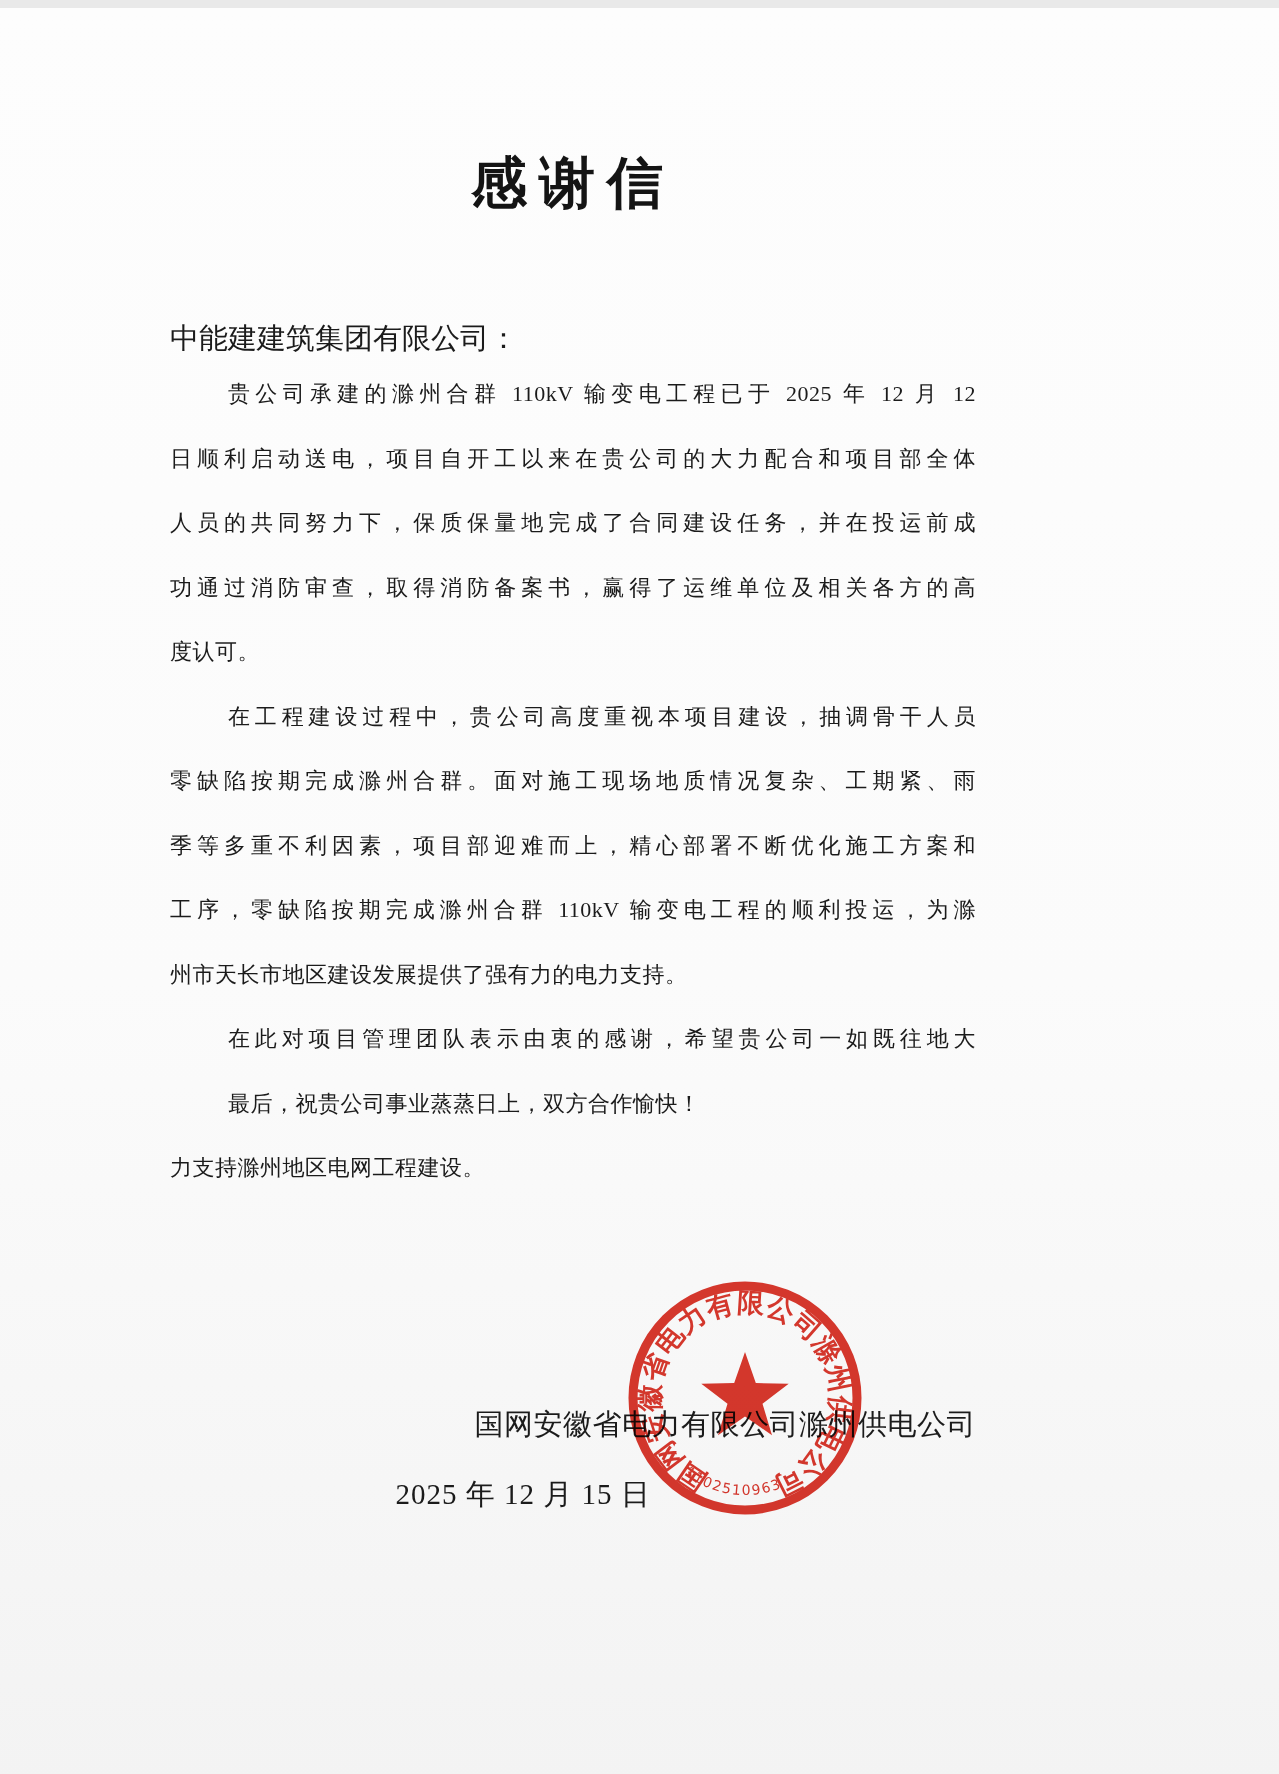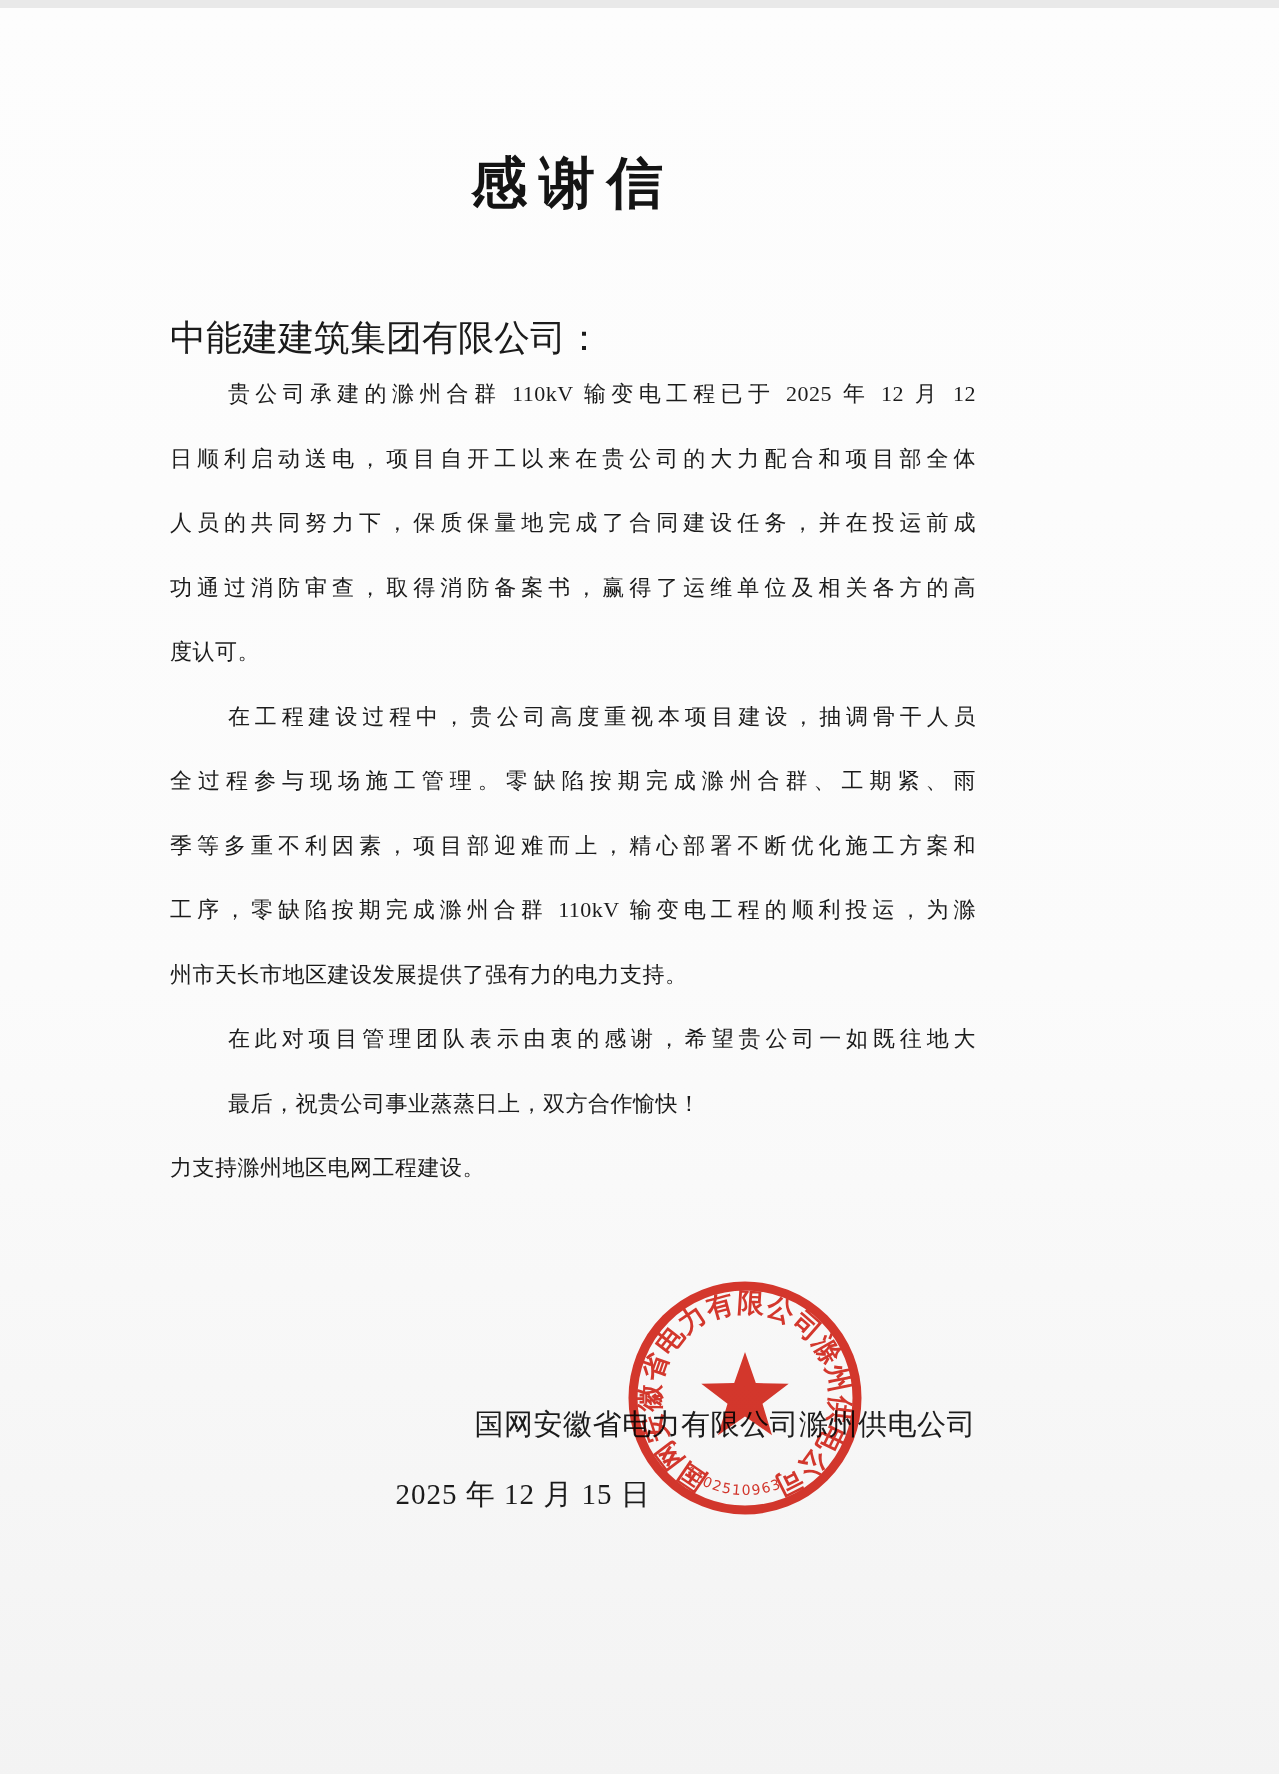--- a/index.html
+++ b/index.html
@@ -14,21 +14,21 @@
     color:#1b1b1b;
   }
   .title {
     position:absolute; top:138px; left:170px; width:806px;
     text-align:center;
     font-size:56px; font-weight:bold; letter-spacing:12px;
     color:#141414;
   }
   .salutation {
     position:absolute; top:308px; left:170px; width:806px;
-    font-size:36px; line-height:44px;
+    font-size:29px; line-height:44px;
   }
   .body-lines {
     position:absolute; top:354px; left:170px; width:806px;
     font-size:22px;
   }
   .body-lines .line {
     height:64.5px; line-height:64.5px;
     white-space:nowrap;
     letter-spacing:0.5px;
   }
@@ -78,21 +78,21 @@
 
   <div class="salutation">中能建建筑集团有限公司：</div>
 
   <div class="body-lines">
       <div class="line ind just">贵公司承建的滁州合群 110kV 输变电工程已于 2025 年 12 月 12</div>
       <div class="line just">日顺利启动送电，项目自开工以来在贵公司的大力配合和项目部全体</div>
       <div class="line just">人员的共同努力下，保质保量地完成了合同建设任务，并在投运前成</div>
       <div class="line just">功通过消防审查，取得消防备案书，赢得了运维单位及相关各方的高</div>
       <div class="line">度认可。</div>
       <div class="line ind just">在工程建设过程中，贵公司高度重视本项目建设，抽调骨干人员</div>
-      <div class="line just">全过程参与现场施工管理。零缺陷按期完成滁州合群、工期紧、雨</div>
+      <div class="line just">零缺陷按期完成滁州合群。面对施工现场地质情况复杂、工期紧、雨</div>
       <div class="line just">季等多重不利因素，项目部迎难而上，精心部署不断优化施工方案和</div>
       <div class="line just">工序，零缺陷按期完成滁州合群 110kV 输变电工程的顺利投运，为滁</div>
       <div class="line">州市天长市地区建设发展提供了强有力的电力支持。</div>
       <div class="line ind just">在此对项目管理团队表示由衷的感谢，希望贵公司一如既往地大</div>
       <div class="line ind">最后，祝贵公司事业蒸蒸日上，双方合作愉快！</div>
       <div class="line">力支持滁州地区电网工程建设。</div>
     </div>
 
   <div class="signature-line">国网安徽省电力有限公司滁州供电公司</div>
 

